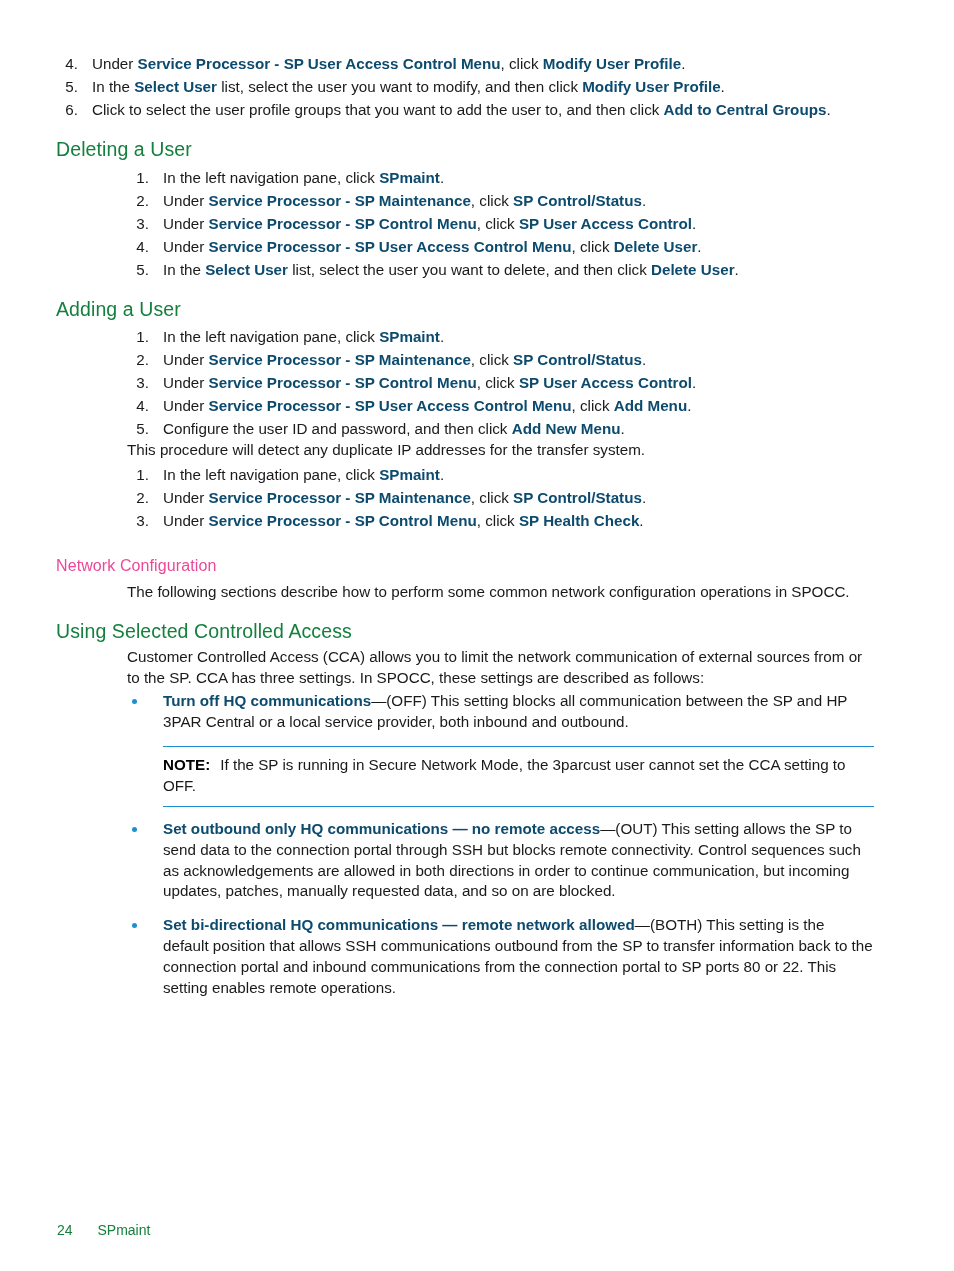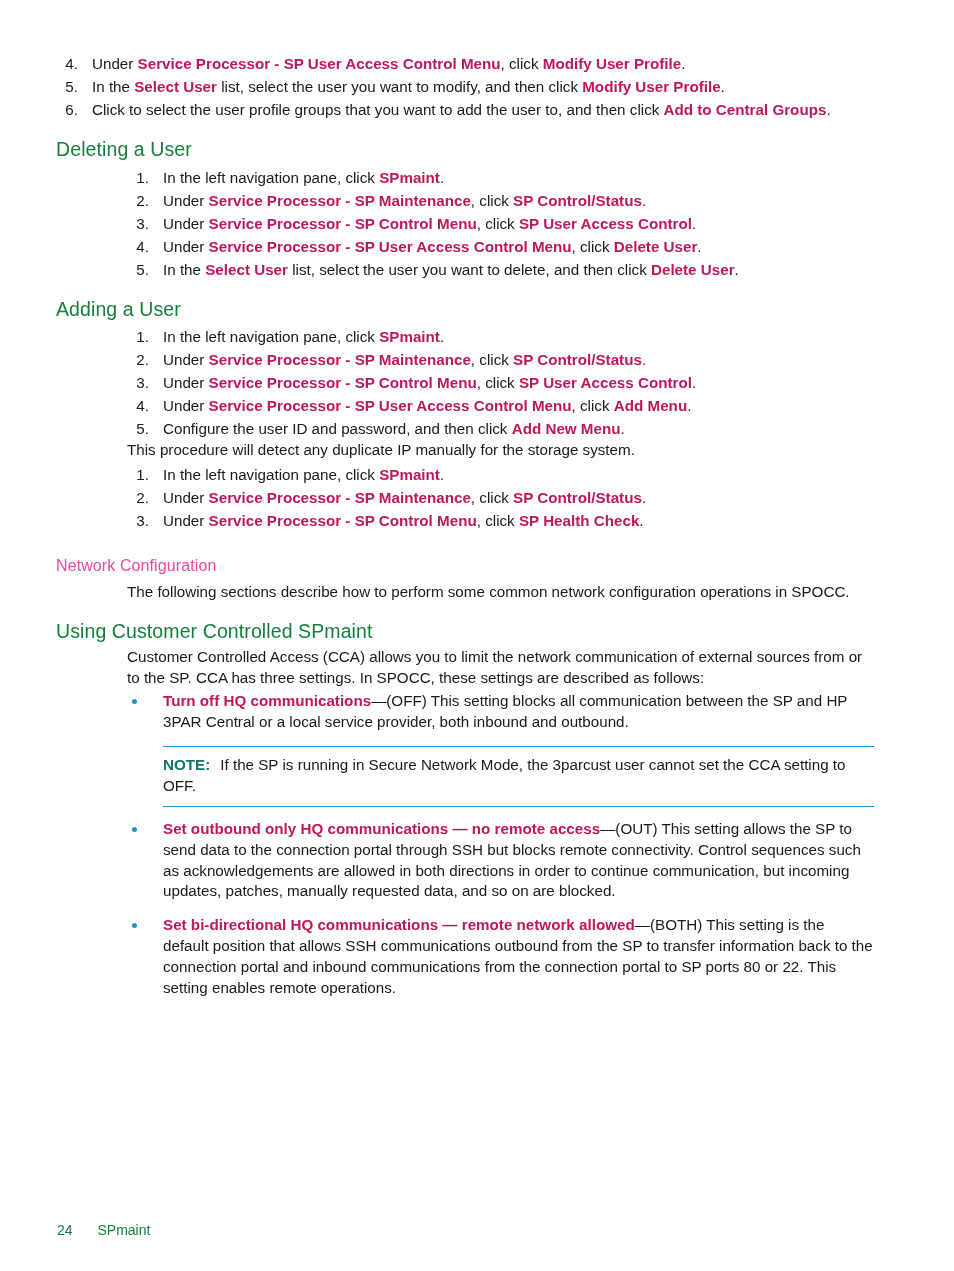--- a/index.html
+++ b/index.html
@@ -112,26 +112,26 @@
     width: 711px;
     border-top: 1.6px solid #1d8fd1;
     border-bottom: 1.6px solid #1d8fd1;
     padding: 8px 0 9px 0;
   }
   .note .note-text {
     font-size: 15.2px;
     line-height: 1.38;
   }
   .note .note-label {
-    color: #0f766e;
+    color: #000000;
     font-weight: bold;
     margin-right: 10px;
   }
 
-  b, strong { font-weight: bold; color: #be185d; }
+  b, strong { font-weight: bold; color: #0c4a6e; }
 
   
   .footer {
     position: absolute;
     left: 57px;
     top: 1222px;
     font-size: 14px;
     color: #15803d;
   }
   .footer .pgnum { margin-right: 21px; }
@@ -204,21 +204,21 @@
               <span class="num">4.</span>
               <span class="txt">Under <b>Service Processor - SP User Access Control Menu</b>, click <b>Add Menu</b>.</span>
             </li>
             <li>
               <span class="num">5.</span>
               <span class="txt">Configure the user ID and password, and then click <b>Add New Menu</b>.</span>
             </li>
           </ol>
         </div>
         <div class="indent">
-          <p class="body">This procedure will detect any duplicate IP manually for the storage system.</p>
+          <p class="body">This procedure will detect any duplicate IP addresses for the transfer system.</p>
           <ol class="steps">
             <li>
               <span class="num">1.</span>
               <span class="txt">In the left navigation pane, click <b>SPmaint</b>.</span>
             </li>
             <li>
               <span class="num">2.</span>
               <span class="txt">Under <b>Service Processor - SP Maintenance</b>, click <b>SP Control/Status</b>.</span>
             </li>
             <li>
@@ -227,21 +227,21 @@
             </li>
           </ol>
         </div>
       </div>
 
     <h1 class="sec-title">Network Configuration</h1>
     <div class="indent">
       <p class="body">The following sections describe how to perform some common network configuration operations in SPOCC.</p>
     </div>
 
-    <h2 class="sub-title">Using Customer Controlled SPmaint</h2>
+    <h2 class="sub-title">Using Selected Controlled Access</h2>
     <div class="indent">
       <p class="body">Customer Controlled Access (CCA) allows you to limit the network communication of external sources from or to the SP. CCA has three settings. In SPOCC, these settings are described as follows:</p>
 
       <ul class="bullets" id="cca-bullets">
           <li><span class="dot"></span><span><b>Turn off HQ communications</b>—(OFF) This setting blocks all communication between the SP and HP 3PAR Central or a local service provider, both inbound and outbound.</span></li>
           <div class="note">
             <div class="note-text"><span class="note-label">NOTE:</span>If the SP is running in Secure Network Mode, the 3parcust user cannot set the CCA setting to OFF.</div>
           </div>
           <li><span class="dot"></span><span><b>Set outbound only HQ communications — no remote access</b>—(OUT) This setting allows the SP to send data to the connection portal through SSH but blocks remote connectivity. Control sequences such as acknowledgements are allowed in both directions in order to continue communication, but incoming updates, patches, manually requested data, and so on are blocked.</span></li>
           <li><span class="dot"></span><span><b>Set bi-directional HQ communications — remote network allowed</b>—(BOTH) This setting is the default position that allows SSH communications outbound from the SP to transfer information back to the connection portal and inbound communications from the connection portal to SP ports 80 or 22. This setting enables remote operations.</span></li>

